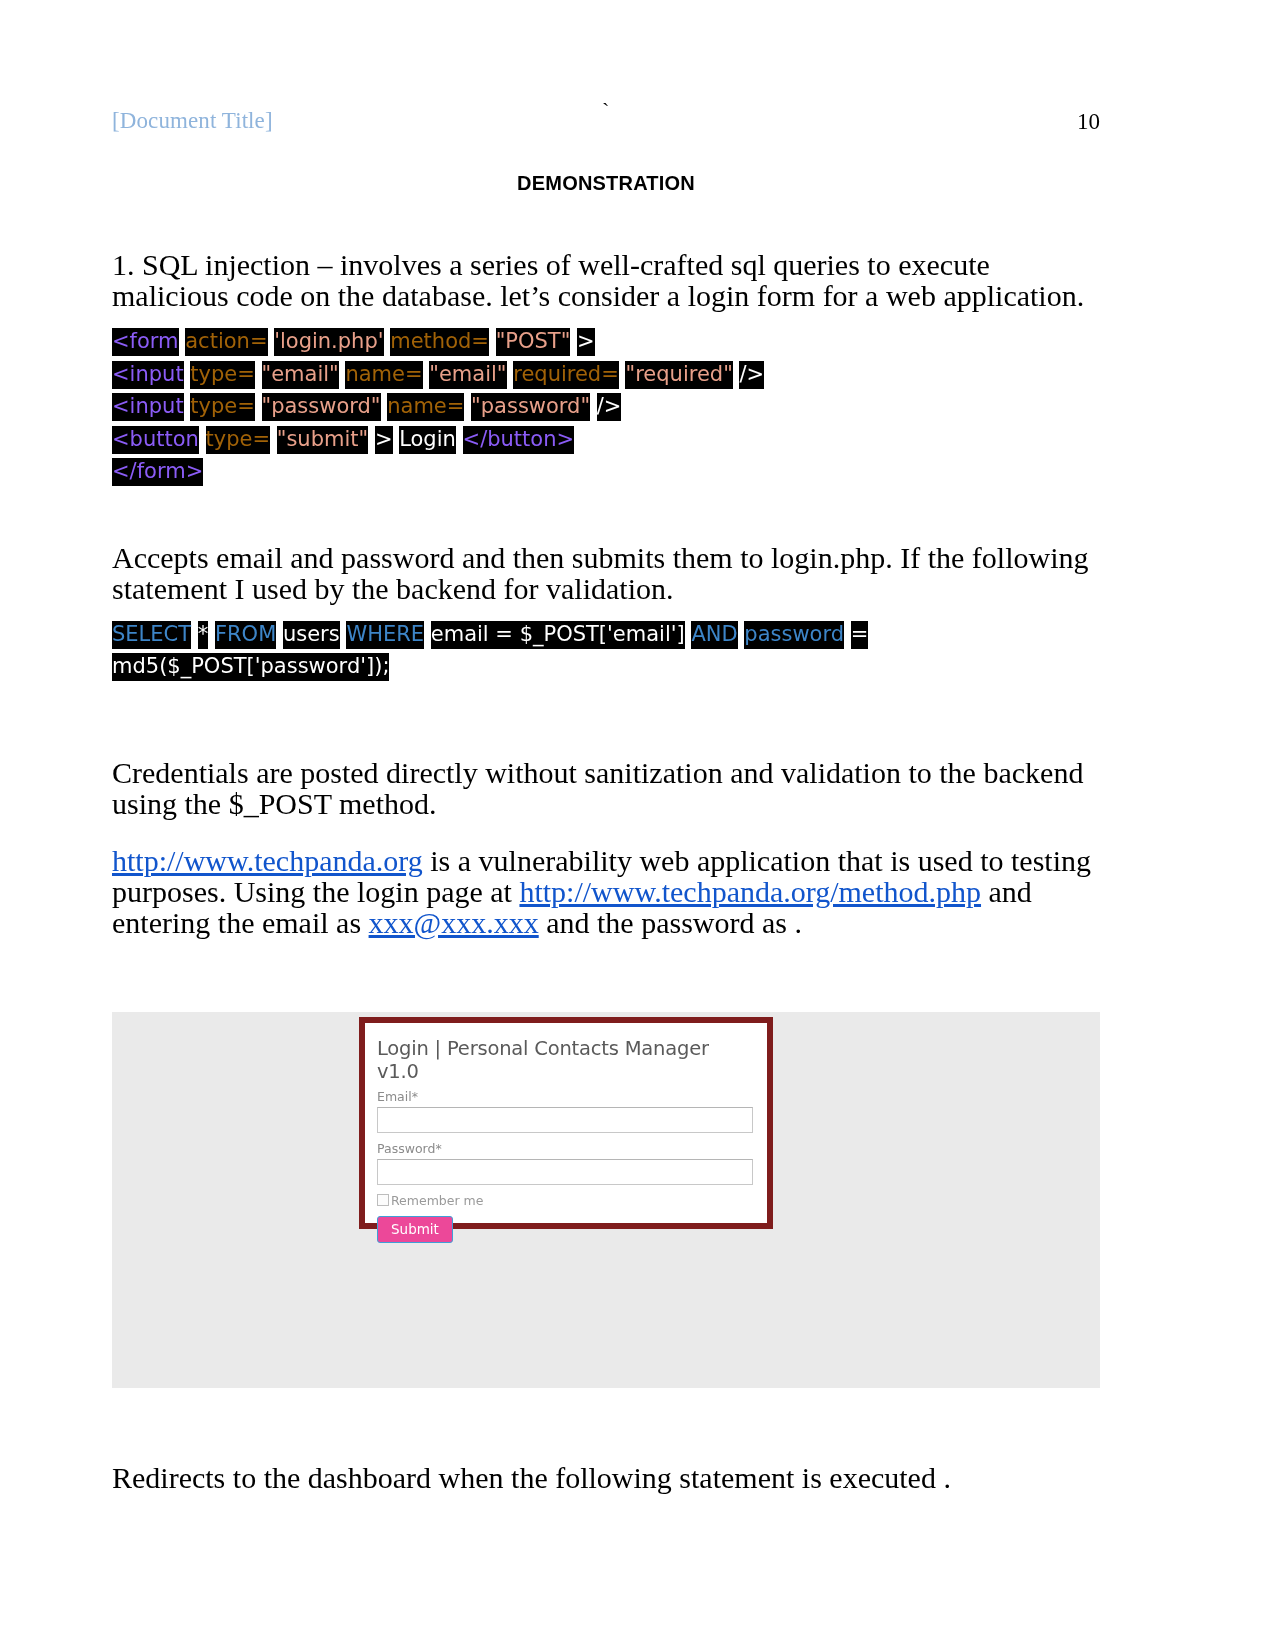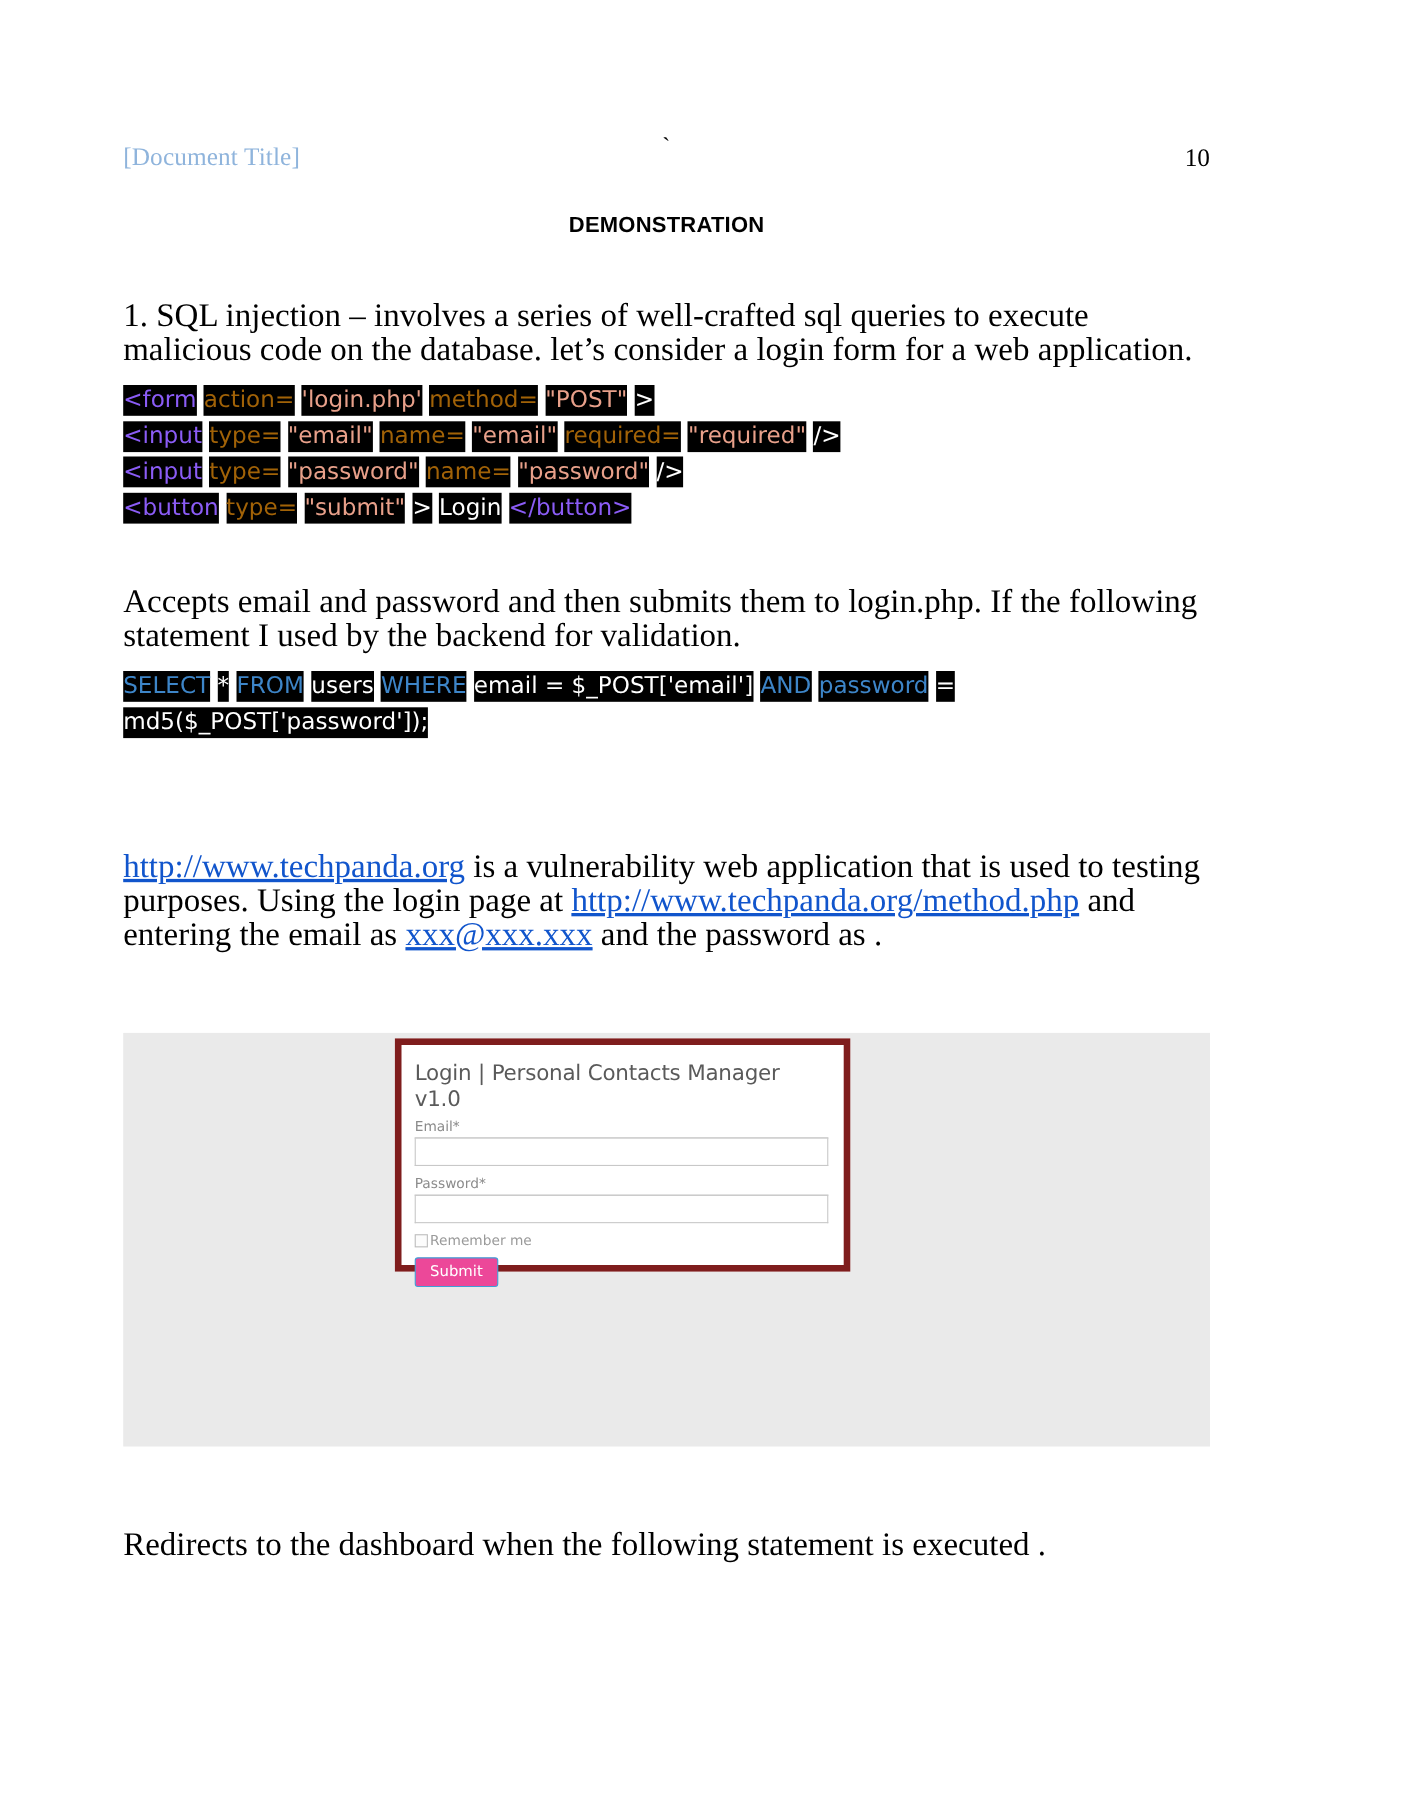--- a/index.html
+++ b/index.html
@@ -14,21 +14,20 @@
     color: #000000;
     position: relative;
     overflow: hidden;
   }
   .page {
     position: relative;
     width: 1275px;
     height: 1431px;
     padding: 12px;
     box-sizing: border-box;
-    margin-top: 22px;
   }
   .content {
     position: absolute;
     left: 112px;
     top: 0;
     width: 988px;
   }
 
   
   .doc-header {
@@ -216,35 +215,37 @@
 
     <div class="code-block">
       <span class="ln"><span class="tok tag">&lt;form</span><span class="tok-gap"> </span><span class="tok attr">action=</span><span class="tok-gap"> </span><span class="tok str">'login.php'</span><span class="tok-gap"> </span><span class="tok attr">method=</span><span class="tok-gap"> </span><span class="tok str">"POST"</span><span class="tok-gap"> </span><span class="tok punct">&gt;</span><span class="tok-gap"> </span></span>
 
       <span class="ln"><span class="tok tag">&lt;input</span><span class="tok-gap"> </span><span class="tok attr">type=</span><span class="tok-gap"> </span><span class="tok str">"email"</span><span class="tok-gap"> </span><span class="tok attr">name=</span><span class="tok-gap"> </span><span class="tok str">"email"</span><span class="tok-gap"> </span><span class="tok attr">required=</span><span class="tok-gap"> </span><span class="tok str">"required"</span><span class="tok-gap"> </span><span class="tok punct">/&gt;</span><span class="tok-gap"> </span></span>
 
       <span class="ln"><span class="tok tag">&lt;input</span><span class="tok-gap"> </span><span class="tok attr">type=</span><span class="tok-gap"> </span><span class="tok str">"password"</span><span class="tok-gap"> </span><span class="tok attr">name=</span><span class="tok-gap"> </span><span class="tok str">"password"</span><span class="tok-gap"> </span><span class="tok punct">/&gt;</span><span class="tok-gap"> </span></span>
 
       <span class="ln"><span class="tok tag">&lt;button</span><span class="tok-gap"> </span><span class="tok attr">type=</span><span class="tok-gap"> </span><span class="tok str">"submit"</span><span class="tok-gap"> </span><span class="tok punct">&gt;</span><span class="tok-gap"> </span><span class="tok plain">Login</span><span class="tok-gap"> </span><span class="tok tag">&lt;/button&gt;</span><span class="tok-gap"> </span></span>
 
+      <span class="ln"><span class="tok tag">&lt;/form&gt;</span><span class="tok-gap"> </span></span>
     </div>
 
     <div class="gap-lg"></div>
 
     <p class="body-text">Accepts email and password and then submits them to login.php. If the following statement I used by the backend for validation.</p>
 
     <div class="gap-sm"></div>
 
     <div class="code-block">
       <span class="sql-line"><span class="tok kw">SELECT</span><span class="tok-gap"> </span><span class="tok plain">*</span><span class="tok-gap"> </span><span class="tok kw">FROM</span><span class="tok-gap"> </span><span class="tok plain">users</span><span class="tok-gap"> </span><span class="tok kw">WHERE</span><span class="tok-gap"> </span><span class="tok plain">email = $_POST['email']</span><span class="tok-gap"> </span><span class="tok kw">AND</span><span class="tok-gap"> </span><span class="tok kw">password</span><span class="tok-gap"> </span><span class="tok plain">=</span><span class="tok-gap"> </span></span>
       <span class="sql-line"><span class="tok plain">md5($_POST['password']);</span><span class="tok-gap"> </span></span>
     </div>
 
     <div class="gap-xl"></div>
 
+    <p class="body-text">Credentials are posted directly without sanitization and validation to the backend using the $_POST method.</p>
 
     <div class="gap-md"></div>
 
     <p class="body-text"><a class="doc-link" href="#">http://www.techpanda.org</a><span> is a vulnerability web application that is used to testing purposes. Using the login page at </span><a class="doc-link" href="#">http://www.techpanda.org/method.php</a><span> and entering the email as </span><a class="doc-link" href="#">xxx@xxx.xxx</a><span> and the password as .</span></p>
 
     <div class="gap-xl"></div>
 
     <div class="screenshot">
       <div class="login-card">
         <div class="login-title">Login | Personal Contacts Manager v1.0</div>

